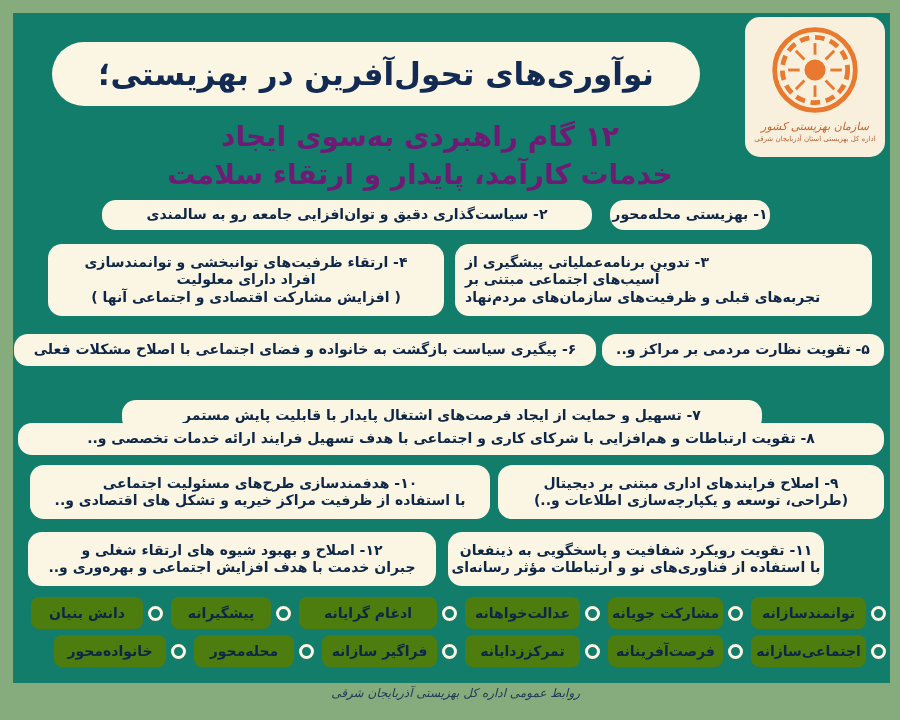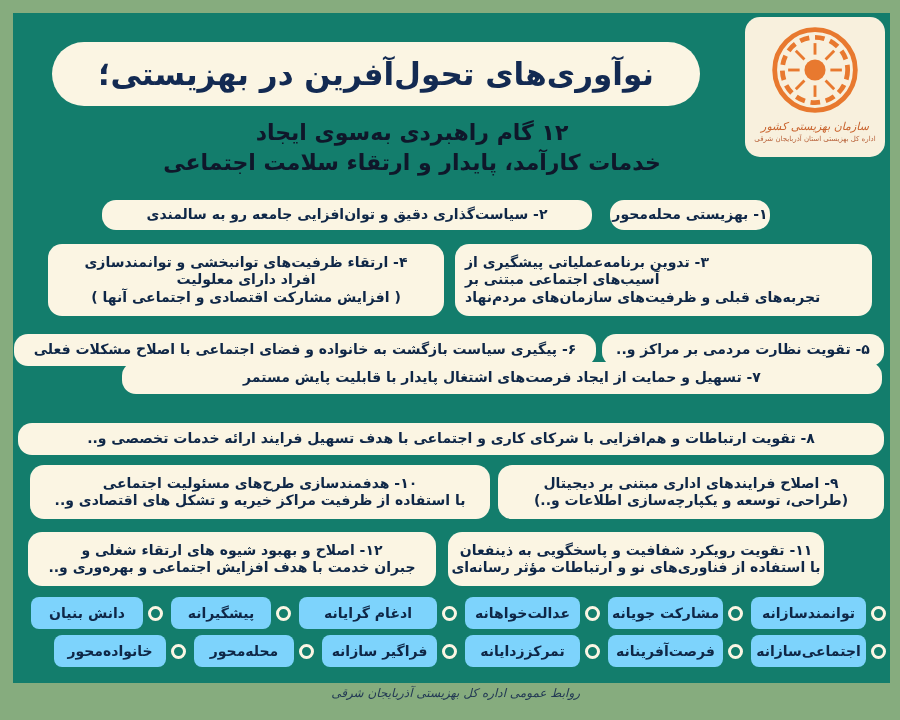--- a/index.html
+++ b/index.html
@@ -32,45 +32,45 @@
   }
   .box span { display: block; white-space: nowrap; }
   .title-box {
     left: 52px; top: 42px; width: 648px; height: 64px;
     border-radius: 32px;
     font-size: 31px;
     color: #132a52;
   }
   .subtitle {
     position: absolute;
-    left: 112px; top: 118px; width: 600px;
+    left: 120px; top: 118px; width: 600px;
     direction: rtl; text-align: center;
-    color: #0f172a; font-weight: bold;
-    font-size: 22px; line-height: 1.35;
+    color: #701a75; font-weight: bold;
+    font-size: 28px; line-height: 1.35;
   }
   .logo {
     position: absolute;
     left: 745px; top: 17px; width: 140px; height: 140px;
     background: #f8f0dd; border-radius: 15px;
     display: flex; flex-direction: column; align-items: center;
   }
   .logo svg { margin-top: 5px; }
   .logo .l1 { color: #c9642e; font-size: 11px; font-style: italic; direction: rtl; margin-top: 2px; }
   .logo .l2 { color: #b8623a; font-size: 7px; direction: rtl; margin-top: 2px; }
   .s14 { font-size: 14px; }
   .tag-row { position: absolute; left: 18px; width: 868px; height: 34px; direction: rtl; display: flex; align-items: center; }
   .tag {
     display: flex; align-items: center; gap: 5px; margin-left: 8px;
   }
   .bullet {
     width: 15px; height: 15px; border-radius: 50%;
     border: 3px solid #fbf5e3; background: #137d6c; flex: none;
   }
   .tag-label {
-    background: #7dd3fc; color: #0f2747; font-weight: bold;
+    background: #4d7c0f; color: #0f2747; font-weight: bold;
     font-size: 14px; height: 32px; border-radius: 8px;
     display: flex; align-items: center; justify-content: center;
     padding: 0 8px; white-space: nowrap;
   }
   .footer {
     position: absolute; left: 320px; top: 686px; width: 260px;
     direction: rtl; text-align: right;
     color: #233a54; font-size: 12px; font-style: italic;
   }
 </style>
@@ -133,21 +133,21 @@
   <span>( افزایش مشارکت اقتصادی و اجتماعی آنها )</span>
 </div>
 
 <div class="box s14" style="left:602px;top:334px;width:282px;height:32px;">
   <span>۵- تقویت نظارت مردمی بر مراکز و..</span>
 </div>
 <div class="box s14" style="left:14px;top:334px;width:582px;height:32px;">
   <span>۶- پیگیری سیاست بازگشت به خانواده و فضای اجتماعی با اصلاح مشکلات فعلی</span>
 </div>
 
-<div class="box s14" style="left:122px;top:362px;width:760px;height:32px;">
+<div class="box s14" style="left:122px;top:400px;width:640px;height:32px;">
   <span>۷- تسهیل و حمایت از ایجاد فرصت‌های اشتغال پایدار با قابلیت پایش مستمر</span>
 </div>
 
 <div class="box s14" style="left:18px;top:423px;width:866px;height:32px;">
   <span>۸- تقویت ارتباطات و هم‌افزایی با شرکای کاری و اجتماعی با هدف تسهیل فرایند ارائه خدمات تخصصی و..</span>
 </div>
 
 <div class="box s14" style="left:498px;top:465px;width:386px;height:54px;">
   <span>۹- اصلاح فرایندهای اداری مبتنی بر دیجیتال</span>
   <span>(طراحی، توسعه و یکپارچه‌سازی اطلاعات و..)</span>

